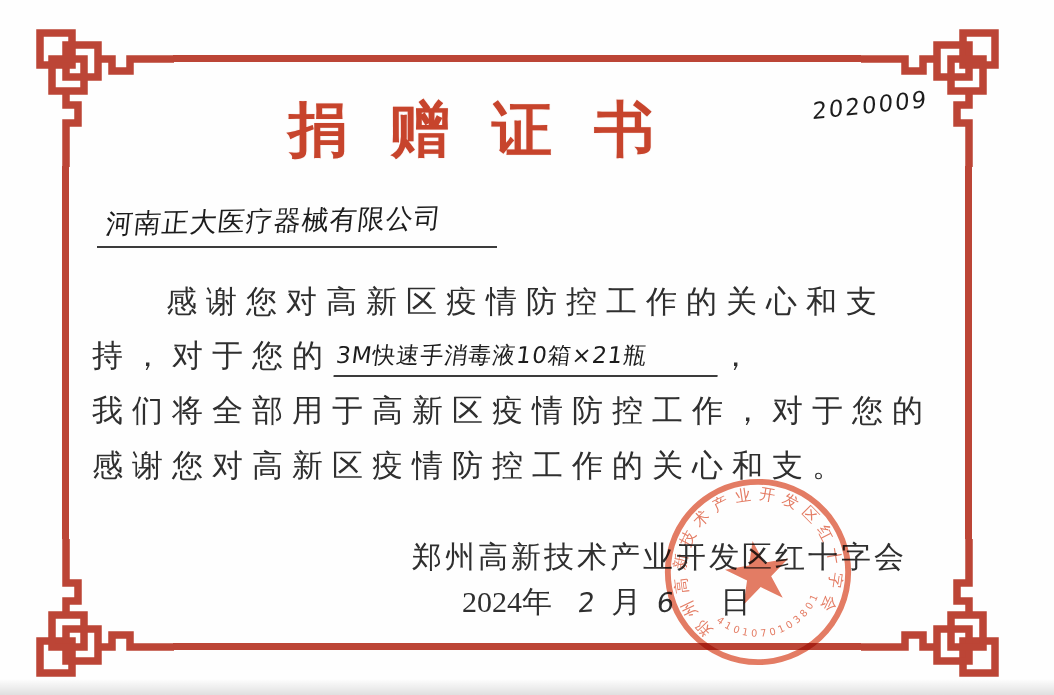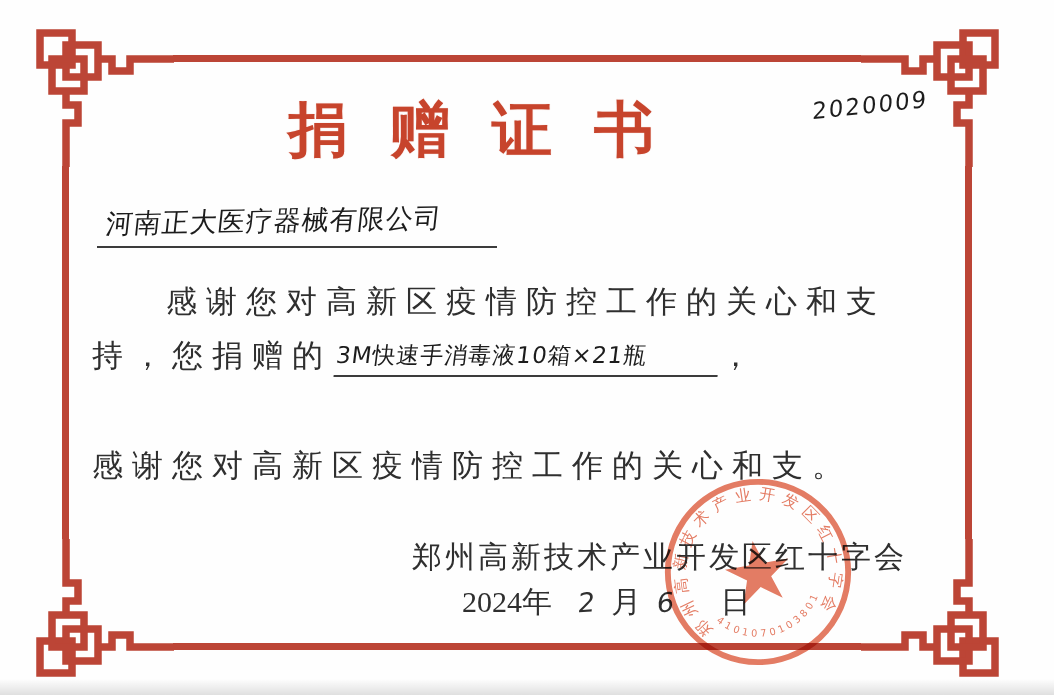--- a/index.html
+++ b/index.html
@@ -145,25 +145,26 @@
   <div class="title">捐赠证书</div>
 
   <div class="serial hand">2020009</div>
 
   <div class="recipient hand">河南正大医疗器械有限公司</div>
   <div class="recipient-line"></div>
 
   <div class="body-line bl1">感谢您对高新区疫情防控工作的关心和支</div>
 
   <div class="body-line bl2">
-    <span>持，您捐赠的</span>
+    <span>持，对于您的</span>
     <span class="donation-slot hand">3M快速手消毒液10箱×21瓶</span>
     <span>，</span>
   </div>
 
+  <div class="body-line bl3">我们将全部用于高新区疫情防控工作，对于您的</div>
   <div class="body-line bl4">感谢您对高新区疫情防控工作的关心和支。</div>
 
   <div class="issuer">郑州高新技术产业开发区红十字会</div>
 
   <div class="date-line">
     <span>2024</span><span>年</span><span class="gap-m"></span><span class="date-hand">2</span><span class="gap-s"></span><span>月</span><span class="gap-s"></span><span class="date-hand">6</span><span class="gap-l"></span><span>日</span>
   </div>
 
   <svg class="seal" viewBox="0 0 200 200">
     <defs>

